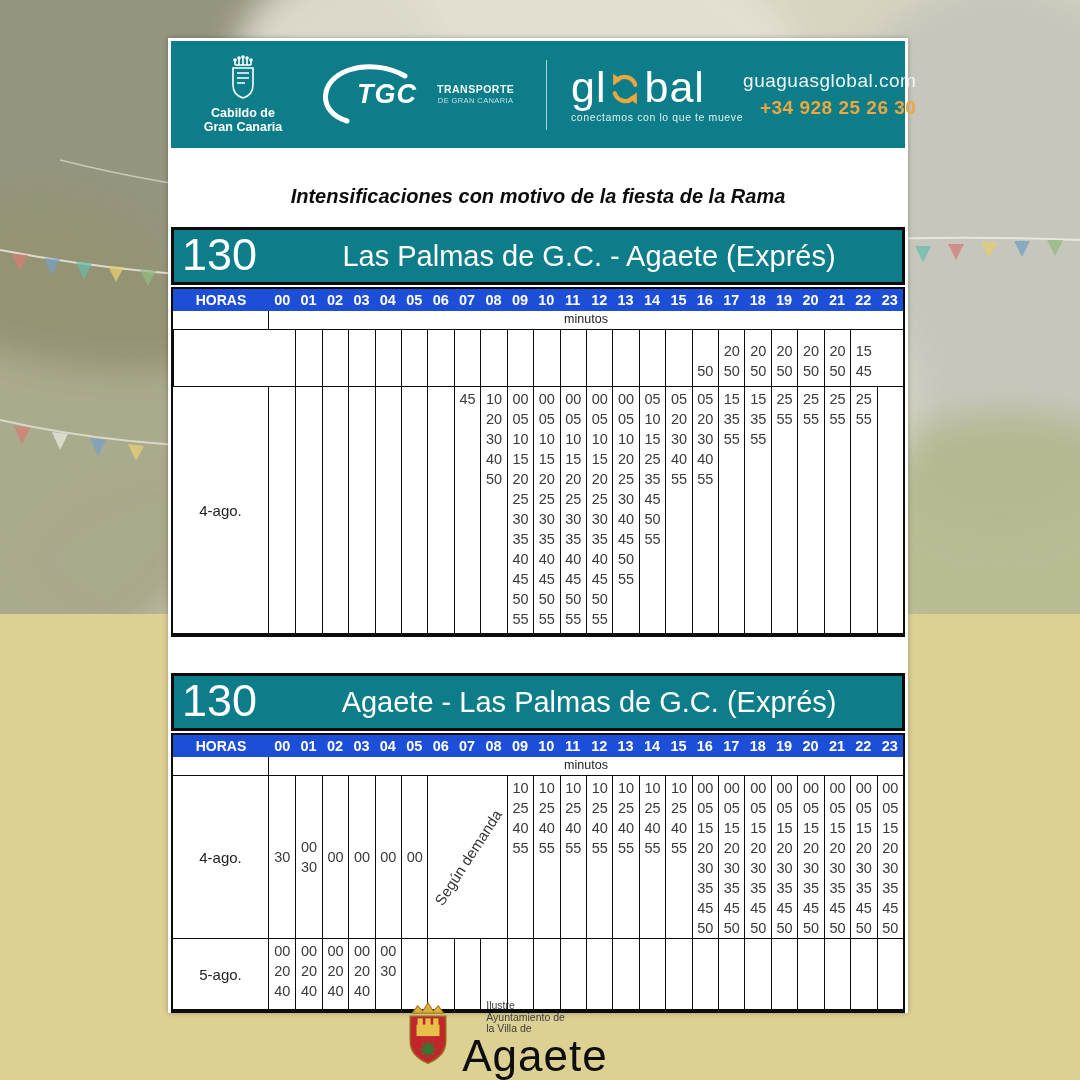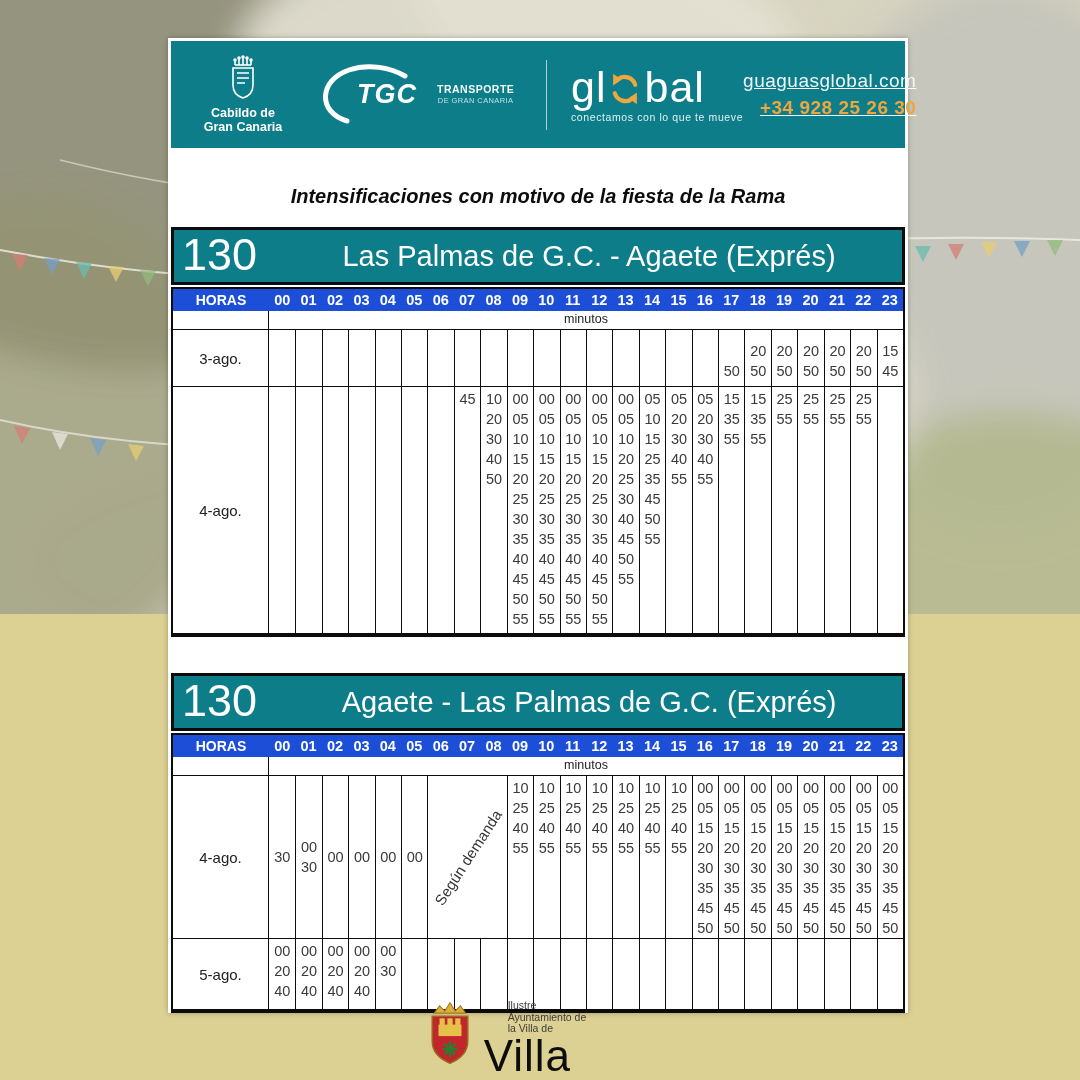--- a/index.html
+++ b/index.html
@@ -17,21 +17,21 @@
   .tgc svg{position:absolute;left:0;top:2px;}
   .tgc-name{position:absolute;left:44px;top:17px;font-size:27px;font-weight:bold;font-style:italic;letter-spacing:1px;}
   .tgc-sub{position:absolute;left:124px;top:22px;line-height:11px;}
   .tgc-sub .s1{font-size:10.5px;font-weight:bold;letter-spacing:.5px;color:#f2fbfc;}
   .tgc-sub .s2{font-size:7.5px;color:#bfe0e4;letter-spacing:.4px;text-align:center;}
   .divider{width:1px;height:70px;background:rgba(255,255,255,.65);margin:0 24px 0 8px;flex:none;}
   .global{display:flex;flex-direction:column;flex:none;}
   .global-word{font-size:43px;line-height:42px;display:flex;align-items:center;letter-spacing:1px;}
   .global-o{margin:4px 2px 0 2px;}
   .global-tag{font-size:10.5px;color:#dff0f2;margin-top:3px;letter-spacing:.6px;}
-  .contact{margin-left:auto;margin-right:2px;text-align:right;text-decoration:underline;}
+  .contact{margin-left:auto;margin-right:2px;text-align:right;}
   .web{font-size:19px;color:#eef7f8;letter-spacing:.5px;}
   .phone{font-size:19px;color:#eda73f;font-weight:bold;margin-top:5px;letter-spacing:.5px;}
   
   .poster-title{margin-top:37px;height:26px;text-align:center;font-size:20px;
                 font-weight:bold;font-style:italic;color:#0c0c0c;}
   
   .tt{margin-top:16px;}
   .tt2{margin-top:36px;}
   .banner{height:52px;background:#0e7d8a;border:3px solid #0c0c0c;display:flex;
           align-items:center;color:#fff;margin-bottom:2px;gap:19px;}
@@ -200,21 +200,20 @@
             <div class="hcell">20</div>
             <div class="hcell">21</div>
             <div class="hcell">22</div>
             <div class="hcell">23</div>
           </div>
           <div class="row minutos-row">
             <div class="rlabel"></div>
             <div class="minutos-span">minutos</div>
           </div>
           <div class="row data-row" style="height: 56px;">
-            <div class="rlabel date-label">3-ago.</div>
             <div class="cell va-bottom"></div>
             <div class="cell va-bottom"></div>
             <div class="cell va-bottom"></div>
             <div class="cell va-bottom"></div>
             <div class="cell va-bottom"></div>
             <div class="cell va-bottom"></div>
             <div class="cell va-bottom"></div>
             <div class="cell va-bottom"></div>
             <div class="cell va-bottom"></div>
             <div class="cell va-bottom"></div>
@@ -641,16 +640,16 @@
       <g stroke="#2f7a33" stroke-width="2.4" stroke-linecap="round">
         <path d="M23 40 v13 M16.5 46.5 h13 M18.5 42 l9 9 M27.5 42 l-9 9"></path>
       </g>
     </svg>
     <div class="muni">
       <div class="muni-small">
         <div>Ilustre</div>
         <div>Ayuntamiento de</div>
         <div>la Villa de</div>
       </div>
-      <div class="muni-name">Villa</div>
+      <div class="muni-name">Agaete</div>
     </div>
   </div>
 </div>
 
 </body></html>

